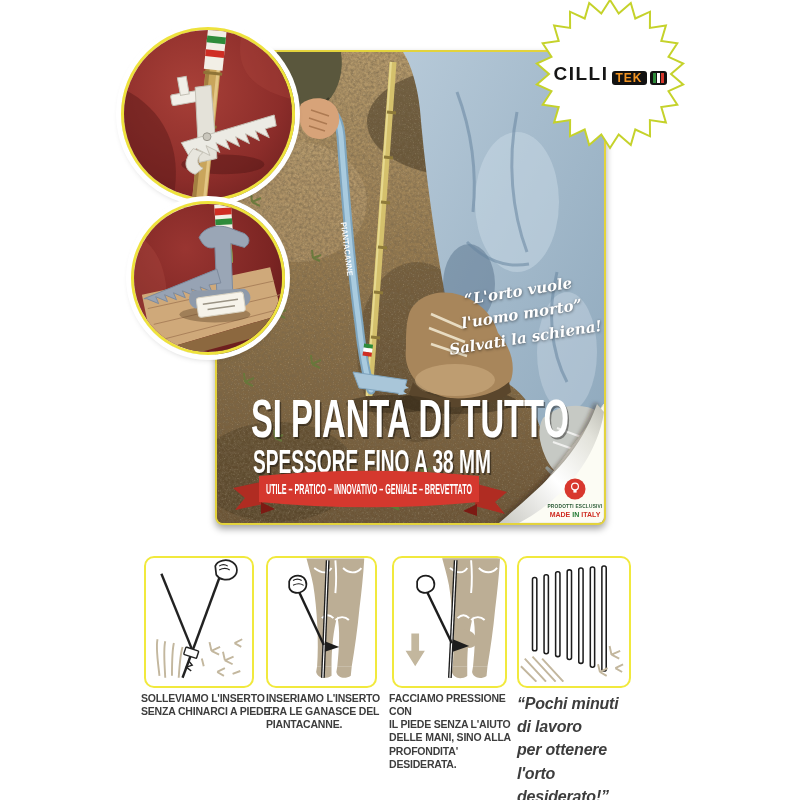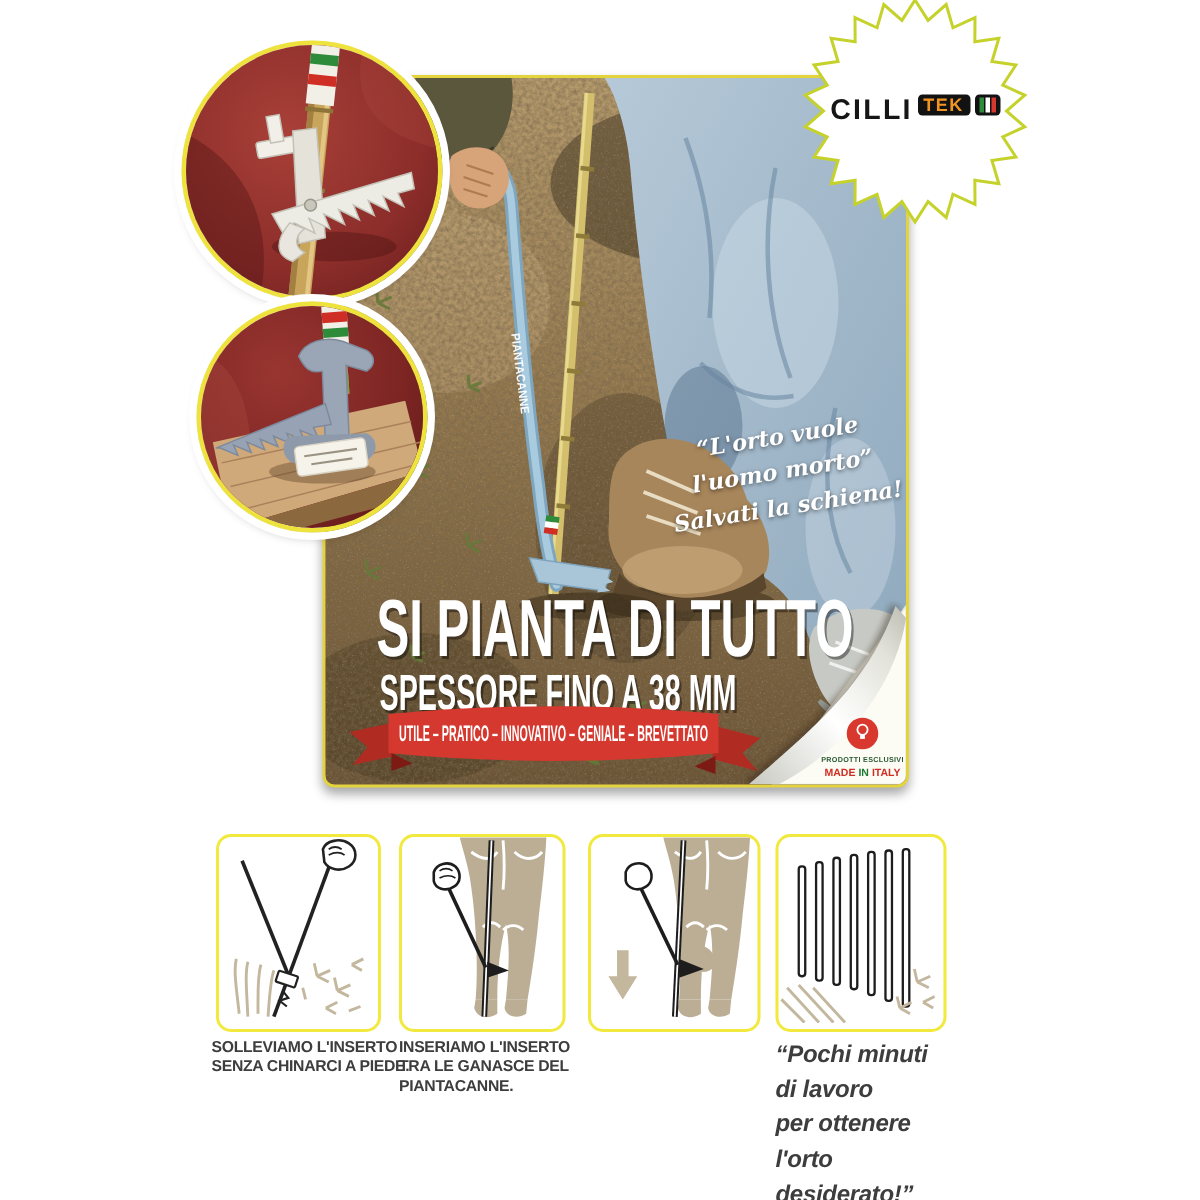--- a/index.html
+++ b/index.html
@@ -14,21 +14,21 @@
          transform:rotate(-9deg);color:#ffffff;font-family:"DejaVu Serif",serif;
          font-style:italic;font-weight:bold;font-size:15px;line-height:1.55;
          white-space:pre-line;text-shadow:0 1px 3px rgba(0,0,0,.55);z-index:5;}
   
   .inset{position:absolute;border-radius:50%;overflow:hidden;z-index:6;
          border:3px solid #eee23c;box-shadow:0 0 0 5px #ffffff,0 3px 7px rgba(0,0,0,.3);}
   .inset1{left:121px;top:27px;width:168px;height:168px;}
   .inset2{left:131px;top:201px;width:148px;height:148px;}
   
   .starburst{position:absolute;left:533px;top:-3px;width:154px;height:154px;z-index:8;}
-  .logo{position:absolute;left:533px;top:63px;width:154px;display:flex;align-items:flex-start;
+  .logo{position:absolute;left:533px;top:63px;width:154px;display:flex;align-items:flex-end;
         justify-content:center;gap:3px;z-index:9;}
   .logo .cilli{font-weight:900;font-size:19px;letter-spacing:1.5px;color:#161616;}
   .logo .box{background:#121212;border-radius:3px;padding:0 4px;display:flex;align-items:center;}
   .logo .tek{color:#f29422;font-weight:800;font-size:12px;letter-spacing:1px;}
   .logo .flag{display:flex;gap:1px;padding:2px 3px;}
   .logo .flag i{display:block;width:3px;height:10px;}
   
   .panel{position:absolute;top:556px;height:128px;background:#ffffff;
          border:2px solid #f1e93d;border-radius:10px;overflow:hidden;z-index:2;}
   .p1{left:144px;width:106px;} .p2{left:266px;width:107px;}
@@ -339,17 +339,21 @@
         <path d="M84,118 l8,-4 M84,118 l7,4 M84,118 l-2,-8"></path>
       </g>
     </svg>
   </div>
 
   <div class="caption c1">SOLLEVIAMO L'INSERTO
 SENZA CHINARCI A PIEDE.</div>
   <div class="caption c2">INSERIAMO L'INSERTO
 TRA LE GANASCE DEL
 PIANTACANNE.</div>
+  <div class="caption c3">FACCIAMO PRESSIONE CON
+IL PIEDE SENZA L'AIUTO
+DELLE MANI, SINO ALLA
+PROFONDITA' DESIDERATA.</div>
   <div class="caption c4">“Pochi minuti
 di lavoro
 per ottenere
 l'orto desiderato!”</div>
 </div>
 
 </body></html>

